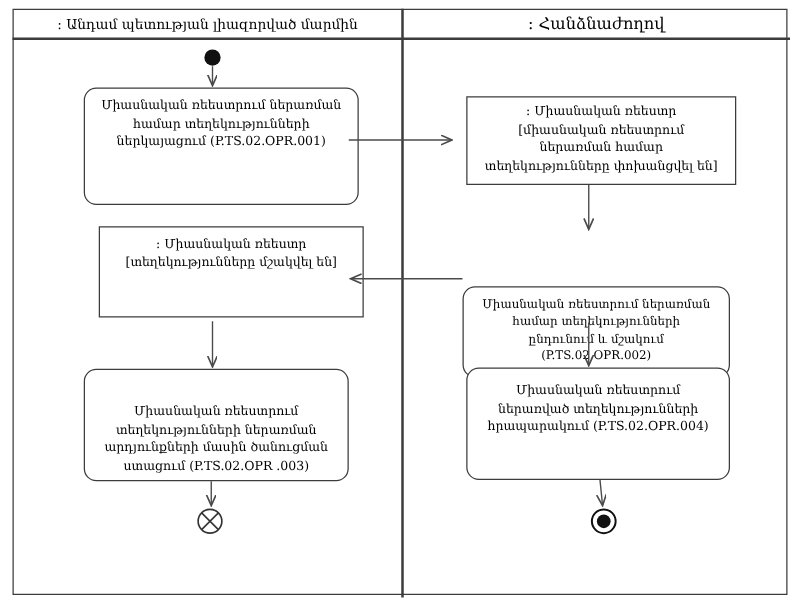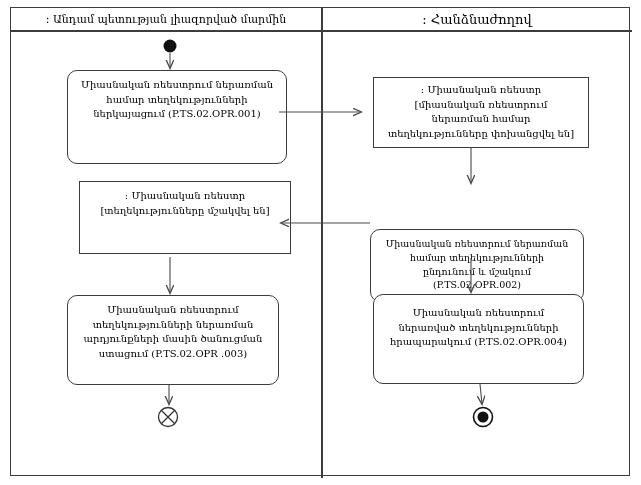--- a/index.html
+++ b/index.html
@@ -35,21 +35,21 @@
     border:1px solid #3c3c3c;background:#ffffff;
     text-align:center;font-size:10px;line-height:1.45;
     padding:7px 12px 4px 12px;
   }
   .action{border-radius:10px;}
   .object{border-radius:0;}
   #action1{left:67px;top:70px;width:220px;height:94px;text-align:center;}
   #object1{left:373px;top:77px;width:216px;height:71px;padding-top:5px;}
   #action2{left:370px;top:185px;width:214px;height:73px;font-size:9.5px;margin-top:44px;}
   #object2{left:67px;top:181px;width:212px;height:73px;margin-left:12px;}
-  #action3{left:67px;top:295px;width:212px;height:90px;padding-top:7px;}
+  #action3{left:67px;top:295px;width:212px;height:90px;padding-top:27px;}
   #action4{left:373px;top:294px;width:211px;height:90px;padding-top:11px;}
   svg.overlay{position:absolute;left:0;top:0;pointer-events:none;}
 </style>
 </head>
 <body>
 
 <div id="stage">
 
   <div class="frame"></div>
   <div class="lane-divider"></div>

